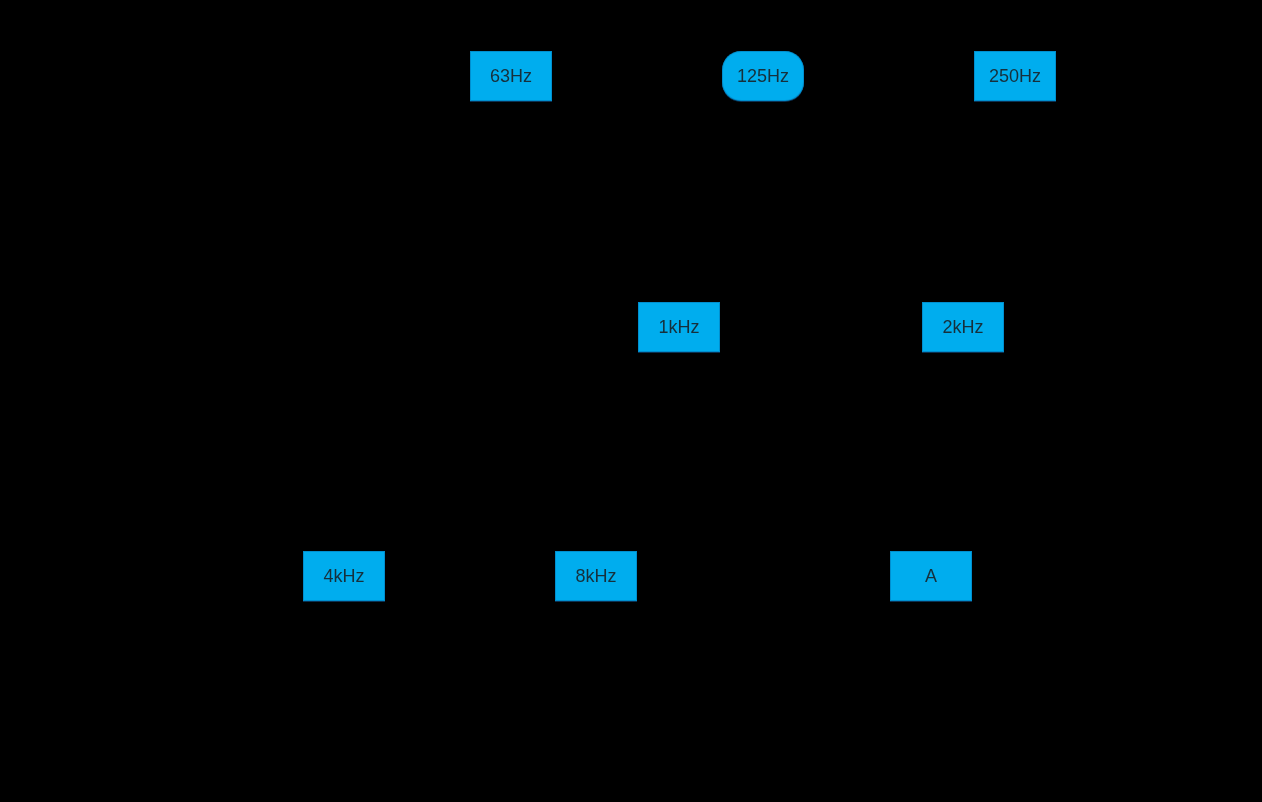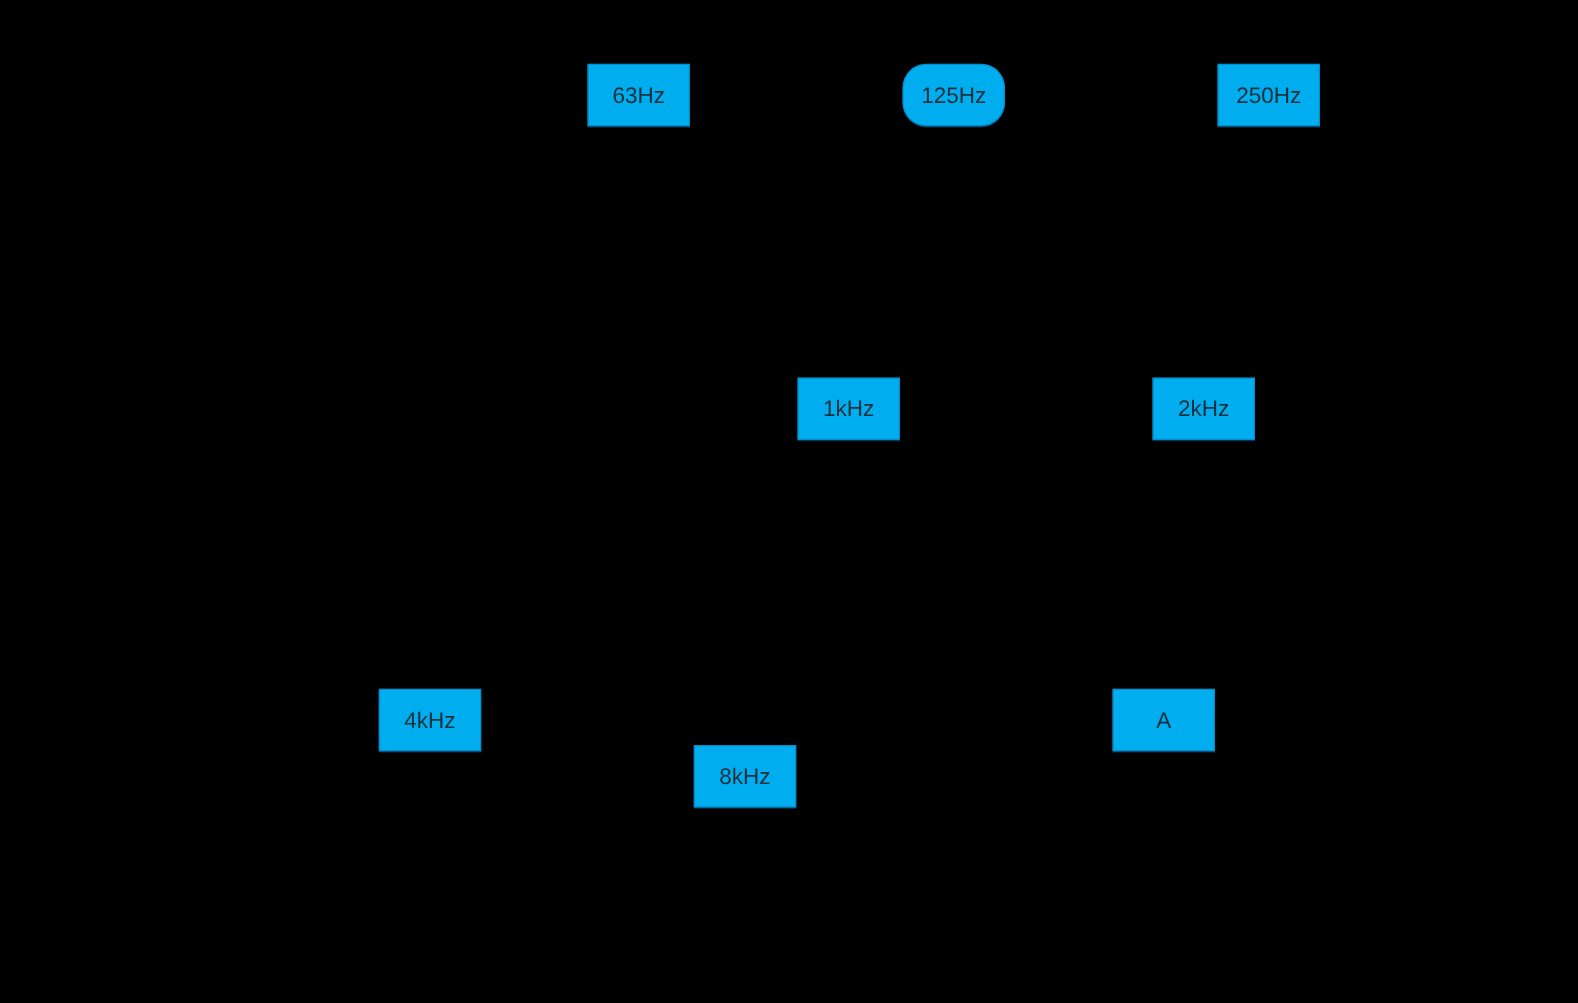--- a/index.html
+++ b/index.html
@@ -60,21 +60,21 @@
   </div>
 
   <div class="band-btn" style="left: 890px; top: 302px; margin-left: 32px;">
     <span>2kHz</span>
   </div>
 
   <div class="band-btn" style="left: 303px; top: 551px; text-align: center;">
     <span>4kHz</span>
   </div>
 
-  <div class="band-btn" style="left: 555px; top: 551px; margin-top: 45px;">
+  <div class="band-btn" style="left: 555px; top: 551px;">
     <span>8kHz</span>
   </div>
 
   <div class="band-btn" style="left: 890px; top: 551px;">
     <span>A</span>
   </div>
 
 </div>
 
 </body></html>

